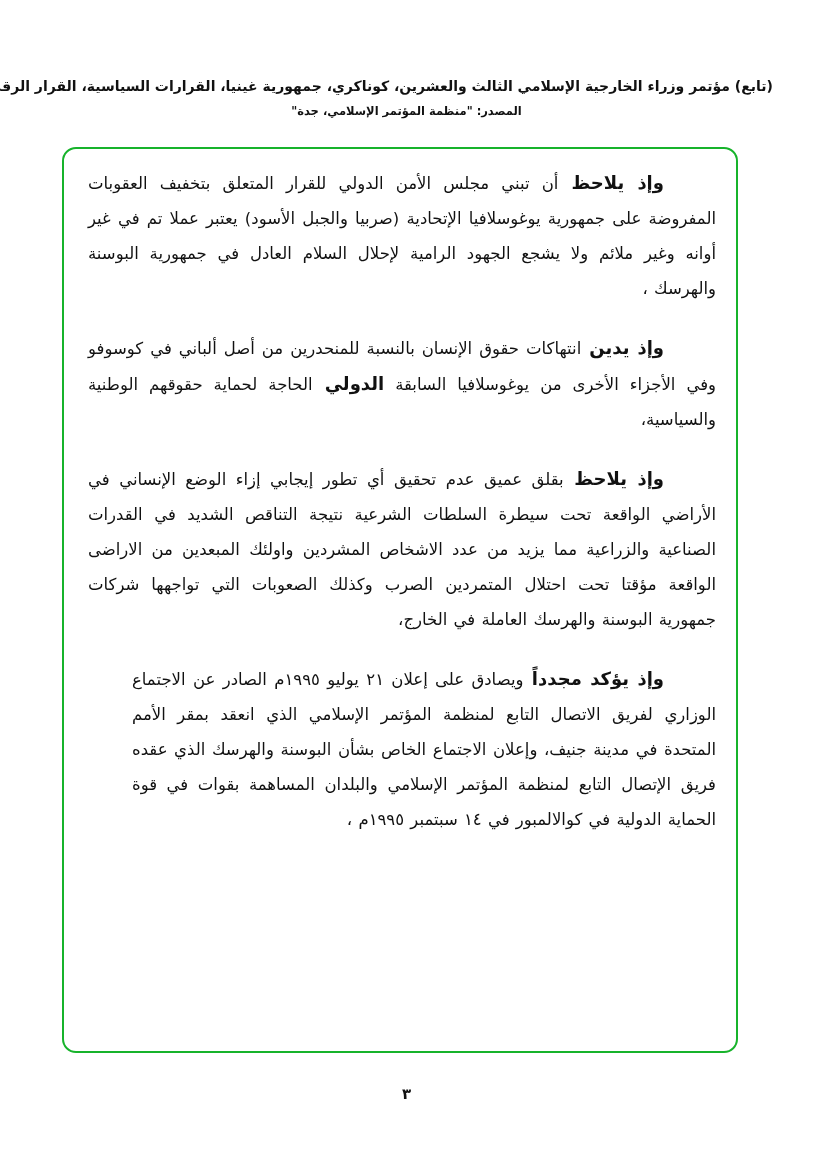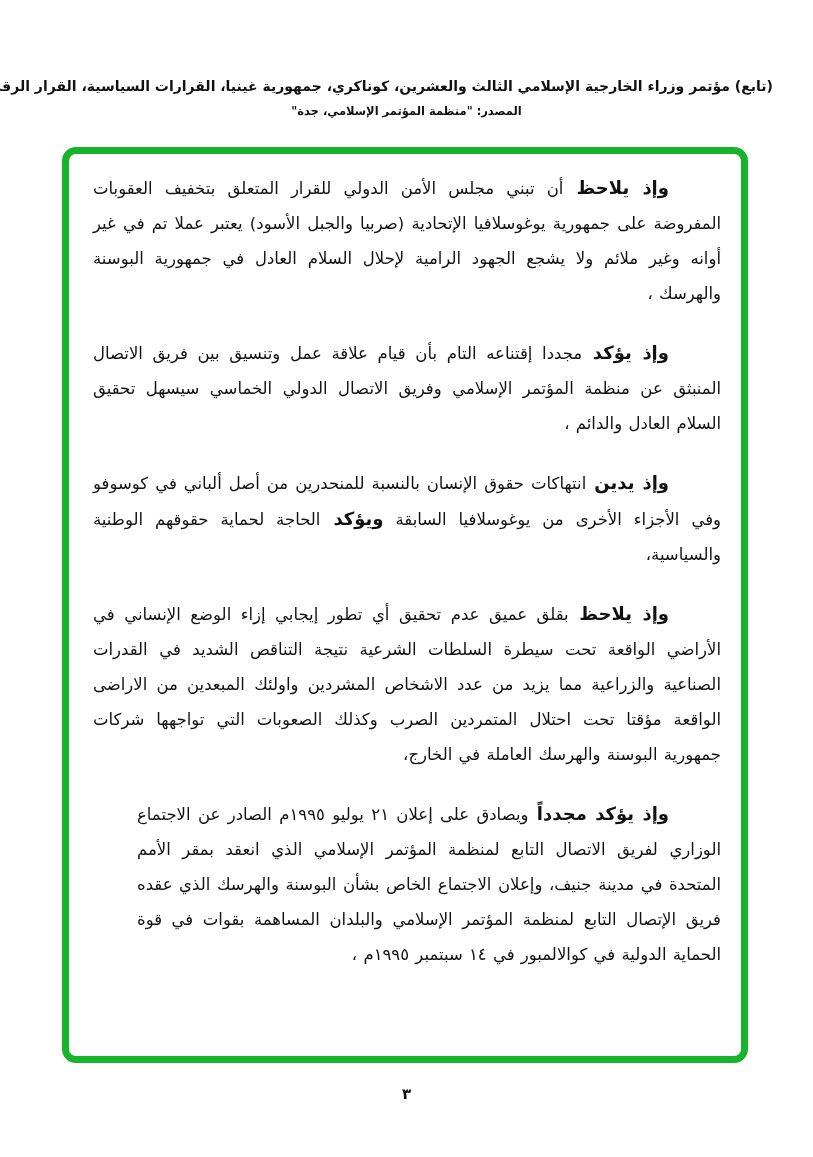--- a/index.html
+++ b/index.html
@@ -34,21 +34,21 @@
     font-weight: bold;
     font-size: 11.5px;
     margin-top: 10px;
   }
   .green-box {
     position: absolute;
     left: 62px;
     top: 147px;
     width: 672px;
     height: 902px;
-    border: 7px solid #4c1d95;
+    border: 2px solid #4c1d95;
     border-radius: 14px;
     box-sizing: content-box;
     background: #ffffff;
   }
   .paragraphs {
     position: absolute;
     top: 16px;
     right: 20px;
     left: 24px;
   }
@@ -81,22 +81,21 @@
 <div class="page" style="color: rgb(17, 17, 17); background: rgb(255, 255, 255);">
 
   <div class="header">
     <div class="header-line1">(تابع) مؤتمر وزراء الخارجية الإسلامي الثالث والعشرين، كوناكري، جمهورية غينيا، القرارات السياسية، القرار الرقم ٦/٢٣-س</div>
     <div class="header-line2">المصدر:  "منظمة المؤتمر الإسلامي، جدة"</div>
   </div>
 
   <div class="green-box" style="border-color: rgb(23, 179, 43);">
     <div class="paragraphs" id="paragraphs">
         <p class="para"><span class="lead">وإذ يلاحظ </span><span class="body-run">أن تبني مجلس الأمن الدولي للقرار المتعلق بتخفيف العقوبات المفروضة على جمهورية يوغوسلافيا الإتحادية (صربيا والجبل الأسود) يعتبر عملا تم في غير أوانه وغير ملائم ولا يشجع الجهود الرامية لإحلال السلام العادل في جمهورية البوسنة والهرسك ،</span></p>
-        <p class="para"><span class="lead">وإذ يؤكد </span><span class="body-run">مجددا إقتناعه التام بأن قيام علاقة عمل وتنسيق بين فريق الاتصال المنبثق عن منظمة المؤتمر الإسلامي وفريق الاتصال الدولي الخماسي سيسهل تحقيق السلام العادل والدائم ،</span></p>
-        <p class="para"><span class="lead">وإذ يدين </span><span class="body-run">انتهاكات حقوق الإنسان بالنسبة للمنحدرين من أصل ألباني في كوسوفو وفي الأجزاء الأخرى من يوغوسلافيا السابقة </span><span class="lead">ويؤكد </span><span class="body-run">الحاجة لحماية حقوقهم الوطنية والسياسية،</span></p>
+        <p class="para"><span class="lead">وإذ يدين </span><span class="body-run">انتهاكات حقوق الإنسان بالنسبة للمنحدرين من أصل ألباني في كوسوفو وفي الأجزاء الأخرى من يوغوسلافيا السابقة </span><span class="lead">الدولي </span><span class="body-run">الحاجة لحماية حقوقهم الوطنية والسياسية،</span></p>
         <p class="para"><span class="lead">وإذ يلاحظ </span><span class="body-run">بقلق عميق عدم تحقيق أي تطور إيجابي إزاء الوضع الإنساني في الأراضي الواقعة تحت سيطرة السلطات الشرعية نتيجة التناقص الشديد في القدرات الصناعية والزراعية مما يزيد من عدد الاشخاص المشردين واولئك المبعدين من الاراضى الواقعة مؤقتا تحت احتلال المتمردين الصرب وكذلك الصعوبات التي تواجهها شركات جمهورية البوسنة والهرسك العاملة في الخارج،</span></p>
         <p class="para"><span class="lead">وإذ يؤكد مجدداً </span><span class="body-run">ويصادق على إعلان ٢١ يوليو ١٩٩٥م الصادر عن الاجتماع الوزاري لفريق الاتصال التابع لمنظمة المؤتمر الإسلامي الذي انعقد بمقر الأمم المتحدة في مدينة جنيف، وإعلان الاجتماع الخاص بشأن البوسنة والهرسك الذي عقده فريق الإتصال التابع لمنظمة المؤتمر الإسلامي والبلدان المساهمة بقوات في قوة الحماية الدولية في كوالالمبور في ١٤ سبتمبر ١٩٩٥م ،</span></p>
       </div>
   </div>
 
   <div class="page-number">٣</div>
 
 </div>
 
 </body></html>

